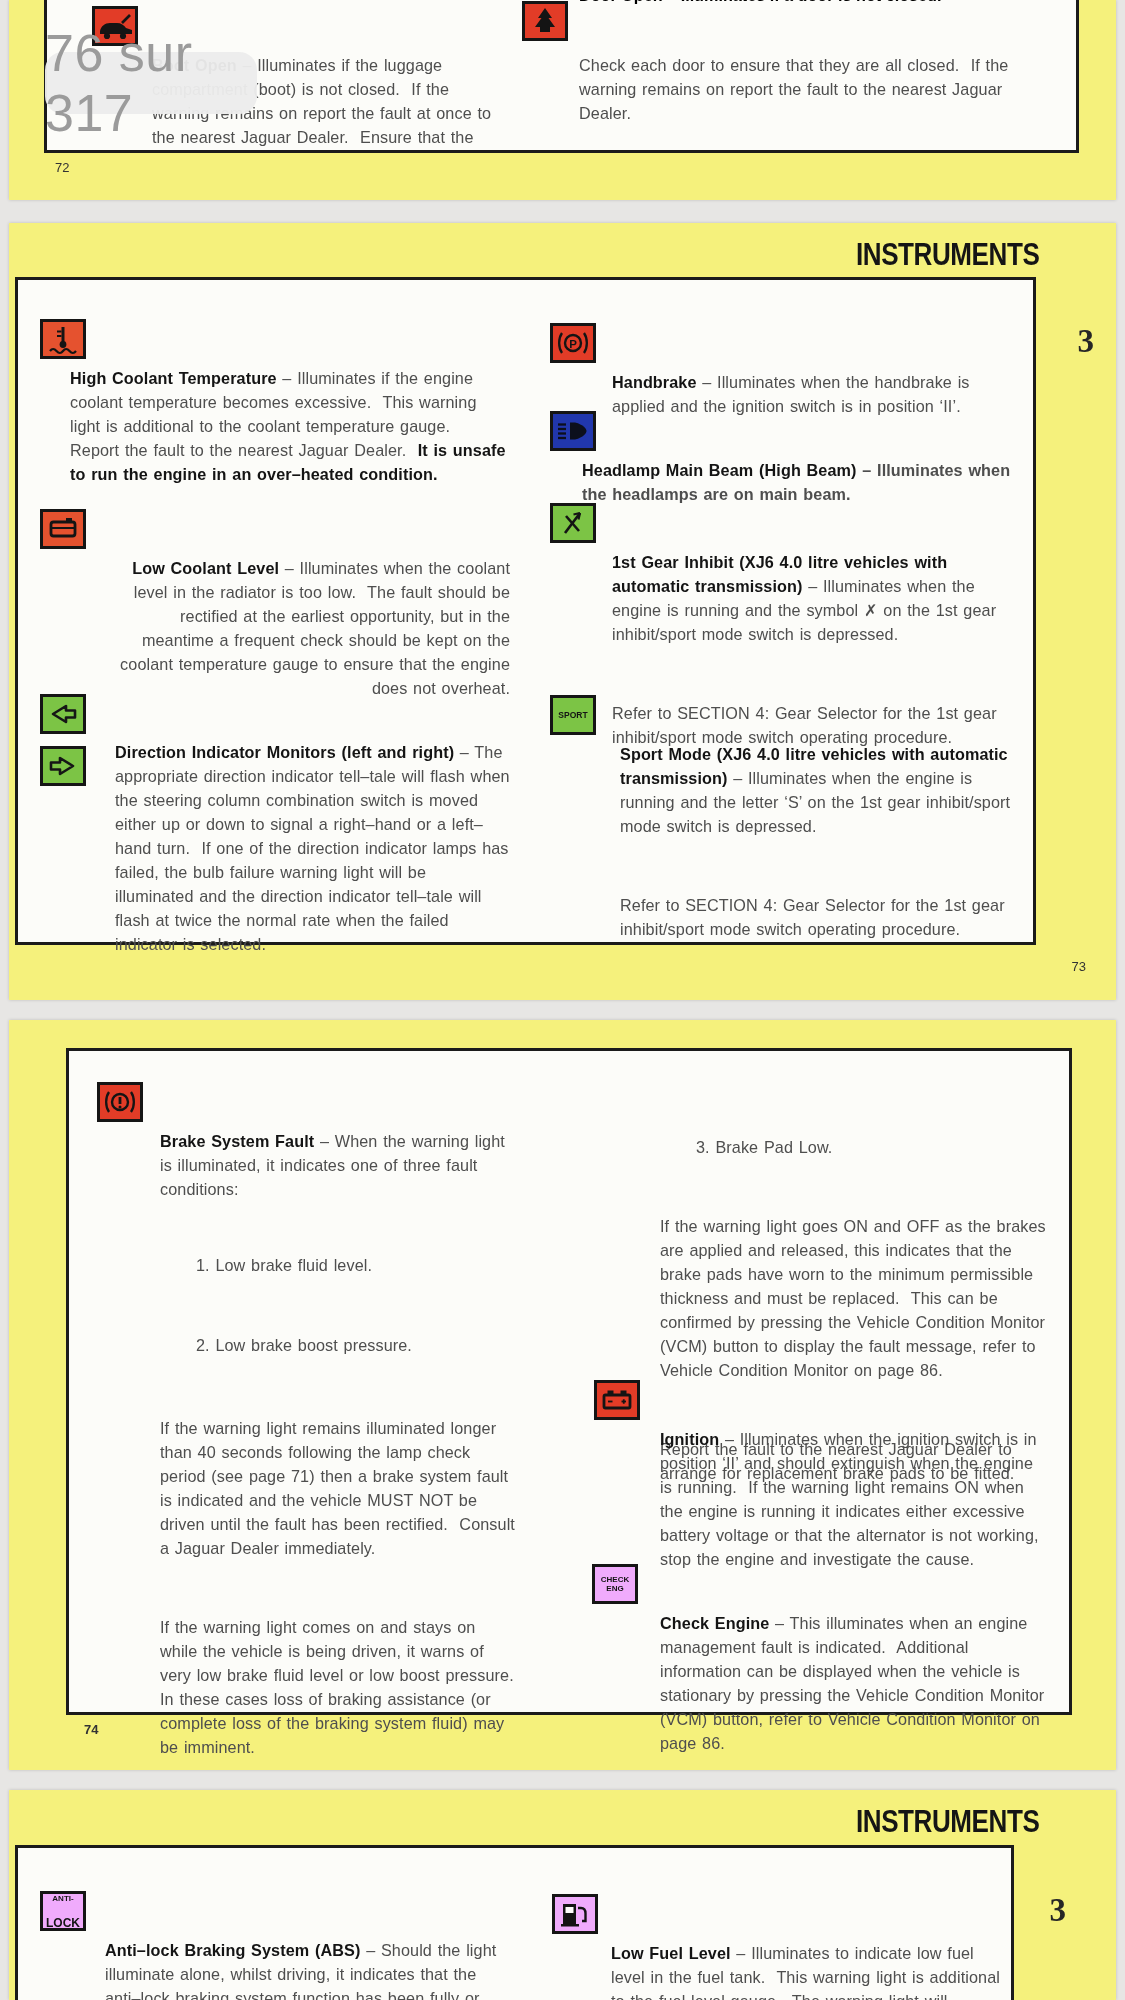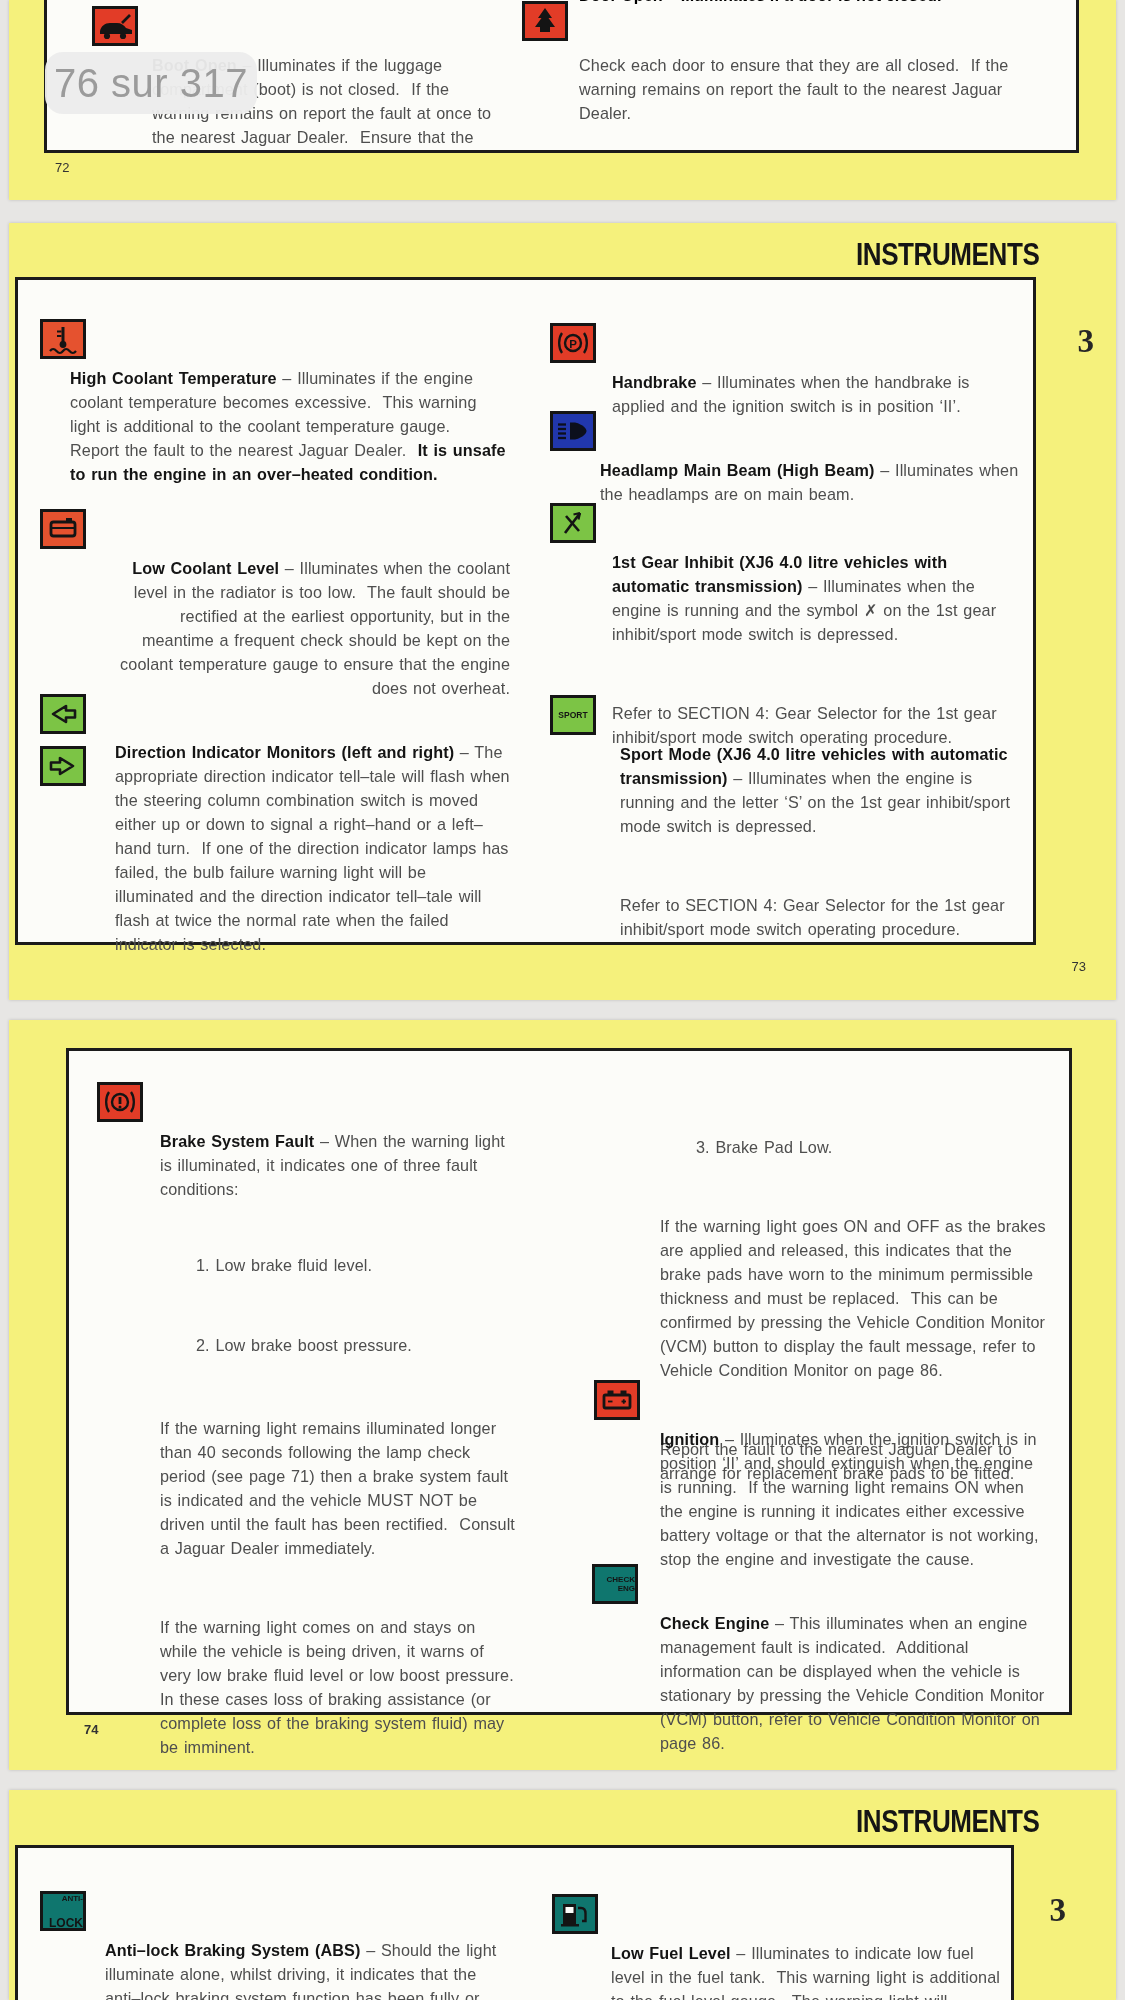--- a/index.html
+++ b/index.html
@@ -10,30 +10,30 @@
   .instr-header{position:absolute;right:77px;top:14px;font-weight:bold;font-size:31px;color:#151515;letter-spacing:-.5px;transform:scaleX(.84);transform-origin:100% 50%;}
   .sec-tab{position:absolute;font-family:"Liberation Serif","DejaVu Serif",serif;font-weight:bold;font-size:33px;color:#262626;}
   .pgnum{position:absolute;font-size:13px;color:#333;}
   .item{position:absolute;}
   .iconcol{position:absolute;left:0;top:1px;}
   .wl{width:46px;height:40px;border:3px solid #151515;box-sizing:border-box;display:flex;align-items:center;justify-content:center;flex-direction:column;}
   .wl.red{background:#e23c27;}
   .wl.red2{background:#e5522f;}
   .wl.green{background:#7cc445;}
   .wl.blue{background:#2137ad;}
-  .wl.orange{background:#0f766e;align-items:flex-end;}
+  .wl.orange{background:#f0abfc;}
   .wl .lbl{font-weight:bold;color:#141414;text-align:center;}
   .txt{font-size:16.2px;line-height:24px;color:#4e4e4e;letter-spacing:.1px;word-spacing:1.1px;white-space:pre-wrap;}
   .txt p{margin:0;}
   .txt p.mt{margin-top:7px;}
   .txt b{color:#141414;}
   .txt .list{margin:4px 0 4px 36px;}
   .clipline{position:absolute;font-size:16.2px;line-height:24px;}
   .overlay-pill{position:absolute;left:45px;top:52px;width:212px;height:62px;border-radius:18px;background:rgba(236,236,236,.96);display:flex;align-items:center;justify-content:center;z-index:20;}
-  .overlay-pill span{font-size:40px;color:#9b9b9b;letter-spacing:.5px;}
+  .overlay-pill span{font-size:52px;color:#9b9b9b;letter-spacing:.5px;}
 </style>
 </head>
 <body>
 
 <div id="viewport">
 
   <div class="overlay-pill">
     <span>76 sur 317</span>
   </div>
 
@@ -138,21 +138,21 @@
       <div class="item" style="left:532px;top:130px;width:478px;">
         <div class="iconcol wl blue">
           <svg width="40" height="32" viewBox="0 0 40 32">
             <path d="M17 7.5 h5 c8.5 2 11.5 6.5 11.5 8.5 s-3 6.5 -11.5 8.5 h-5 z" fill="#0c0f1c"></path>
             <line x1="5" y1="9.5" x2="13" y2="9.5" stroke="#0c0f1c" stroke-width="2.3"></line>
             <line x1="5" y1="14" x2="13" y2="14" stroke="#0c0f1c" stroke-width="2.3"></line>
             <line x1="5" y1="18.5" x2="13" y2="18.5" stroke="#0c0f1c" stroke-width="2.3"></line>
             <line x1="5" y1="23" x2="13" y2="23" stroke="#0c0f1c" stroke-width="2.3"></line>
           </svg>
         </div>
-        <div class="txt" style="margin-left:50px;">
+        <div class="txt" style="margin-left:32px;font-weight:bold;">
           <p><b>Headlamp Main Beam (High Beam)</b><span> – Illuminates when the headlamps are on main beam.</span></p>
         </div>
       </div>
 
       <div class="item" style="left:532px;top:222px;width:478px;">
         <div class="iconcol wl green">
           <svg width="40" height="32" viewBox="0 0 40 32">
             <path d="M12 26 L27 6" stroke="#141414" stroke-width="2.6" fill="none"></path>
             <path d="M27 6 L20.5 7.5 M27 6 L25.5 12.5" stroke="#141414" stroke-width="2.2" fill="none"></path>
             <path d="M13 9 L26 24" stroke="#141414" stroke-width="2.6" fill="none"></path>

